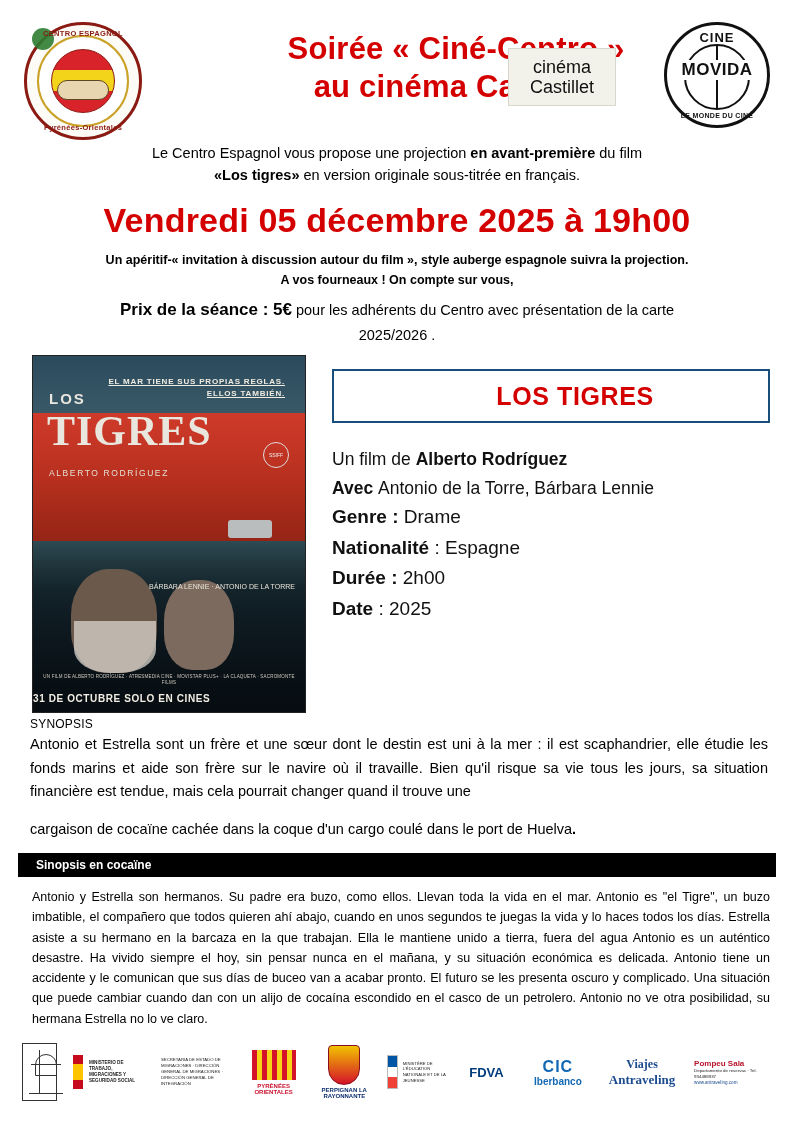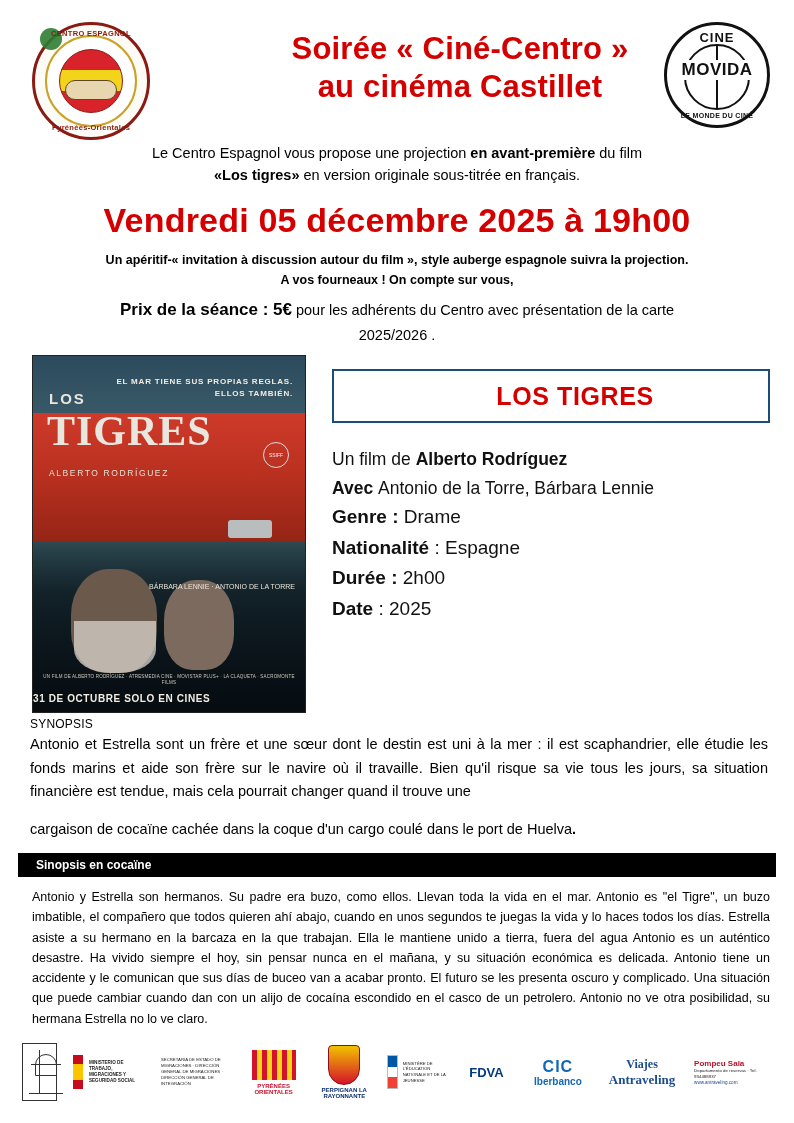--- a/index.html
+++ b/index.html
@@ -11,21 +11,21 @@
     color: #000;
     position: relative;
     overflow: hidden;
   }
   .page { position: relative; width: 794px; height: 1123px; padding: 0; }
 
   
   .header {
     display: flex;
     align-items: flex-start;
-    padding: 22px 24px 0 32px;
+    padding: 22px 24px 0 24px;
     height: 140px;
   }
   .logo-left {
     width: 118px; height: 118px;
     flex: 0 0 118px;
     position: relative;
   }
   .logo-left .ring {
     position:absolute; inset:0;
     border-radius: 50%;
@@ -220,23 +220,24 @@
   }
   .poster .plos {
     position:absolute; left:16px; top:34px;
     font-size:15px;font-weight:bold;color:#e9e6de;letter-spacing:2px;
   }
   .poster .pdir {
     position:absolute; left:16px; top:112px;
     font-size:8.5px;color:#e4e0d6;letter-spacing:1.6px;
   }
   .poster .ptag {
-    position:absolute; right:12px; top:20px; text-align:right;
+    position:absolute; right:20px; top:20px; text-align:right;
     font-size:8px;color:#f0ece2;letter-spacing:.8px;line-height:1.5;
     font-weight:bold;
+    text-decoration:underline;
   }
   .poster .pcredits {
     position:absolute; left:10px; right:10px; bottom:26px;
     font-size:4.5px;color:#cfc9bd;text-align:center;line-height:1.35;
     letter-spacing:.2px;
   }
   .poster .pbottom {
     position:absolute; left:0; right:0; bottom:8px;
     text-align:left; font-size:10px; color:#f1ede3; font-weight:bold; letter-spacing:.6px;
   }
@@ -367,20 +368,24 @@
     </div>
 
     <div class="header-center">
       <div class="title-main">
         <span>Soirée « Ciné-Centro »</span>
         <span class="l2">au cinéma Castillet</span>
       </div>
     </div>
   </div>
 
+  <div class="cine-castillet">
+    <div>cinéma</div>
+    <div>Castillet</div>
+  </div>
 
   <div class="logo-right">
     <div class="outer"></div>
     <div class="globe"></div>
     <div class="cine">CINE</div>
     <div class="movida">MOVIDA</div>
     <div class="sub">LE MONDE DU CINÉ</div>
   </div>
 
   <div class="intro">

